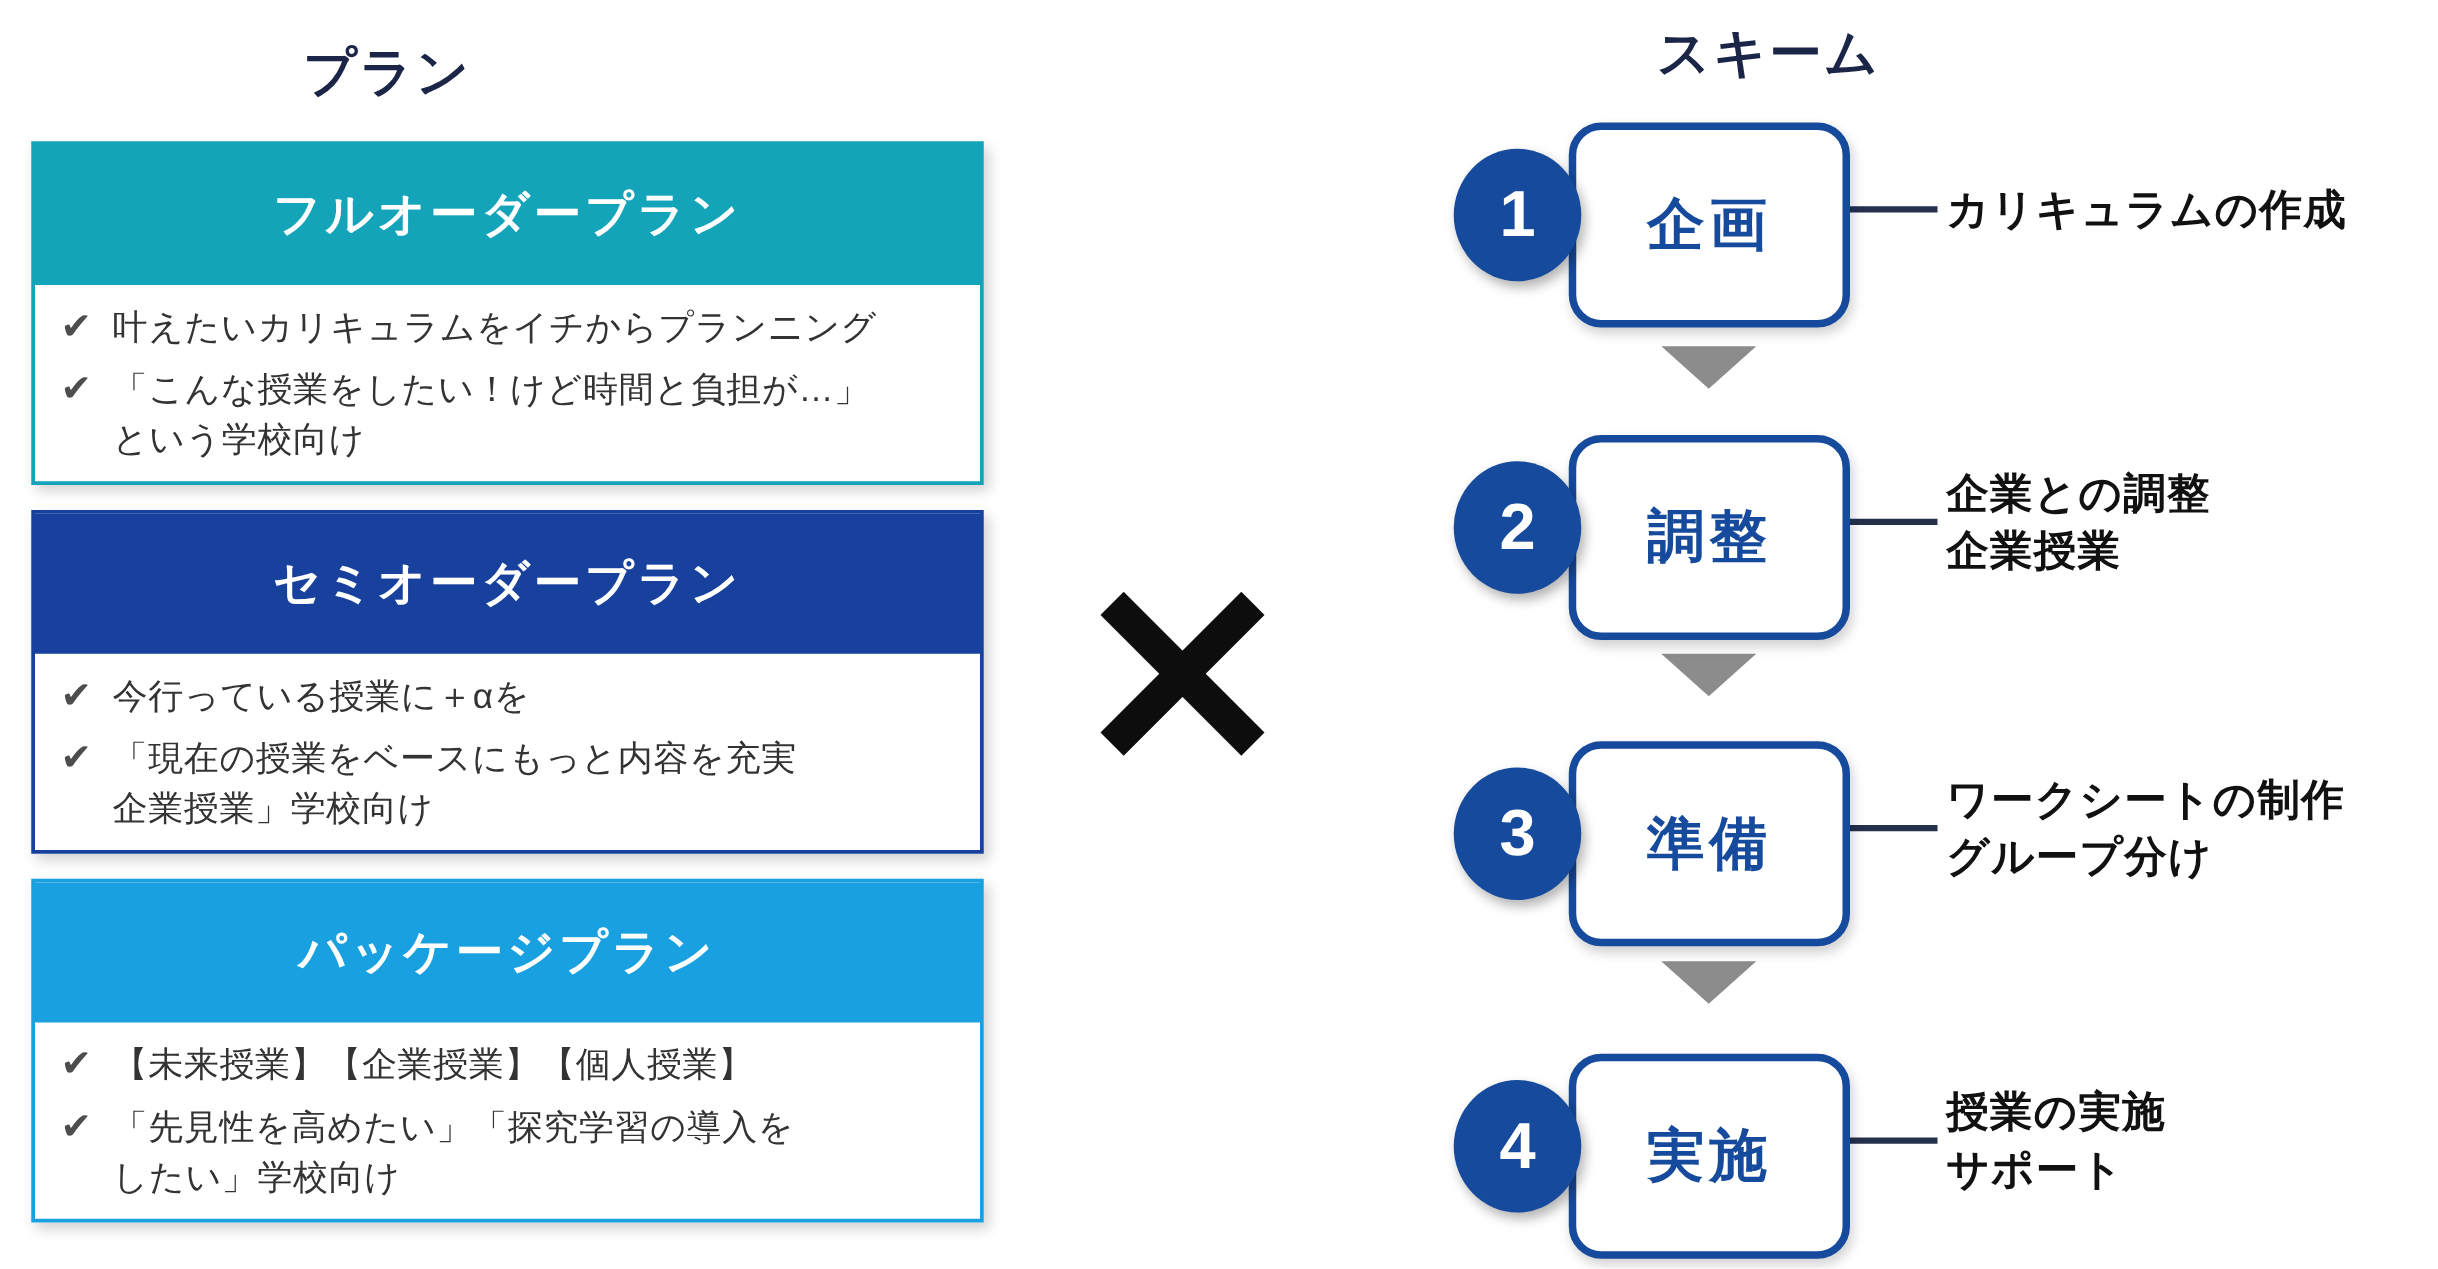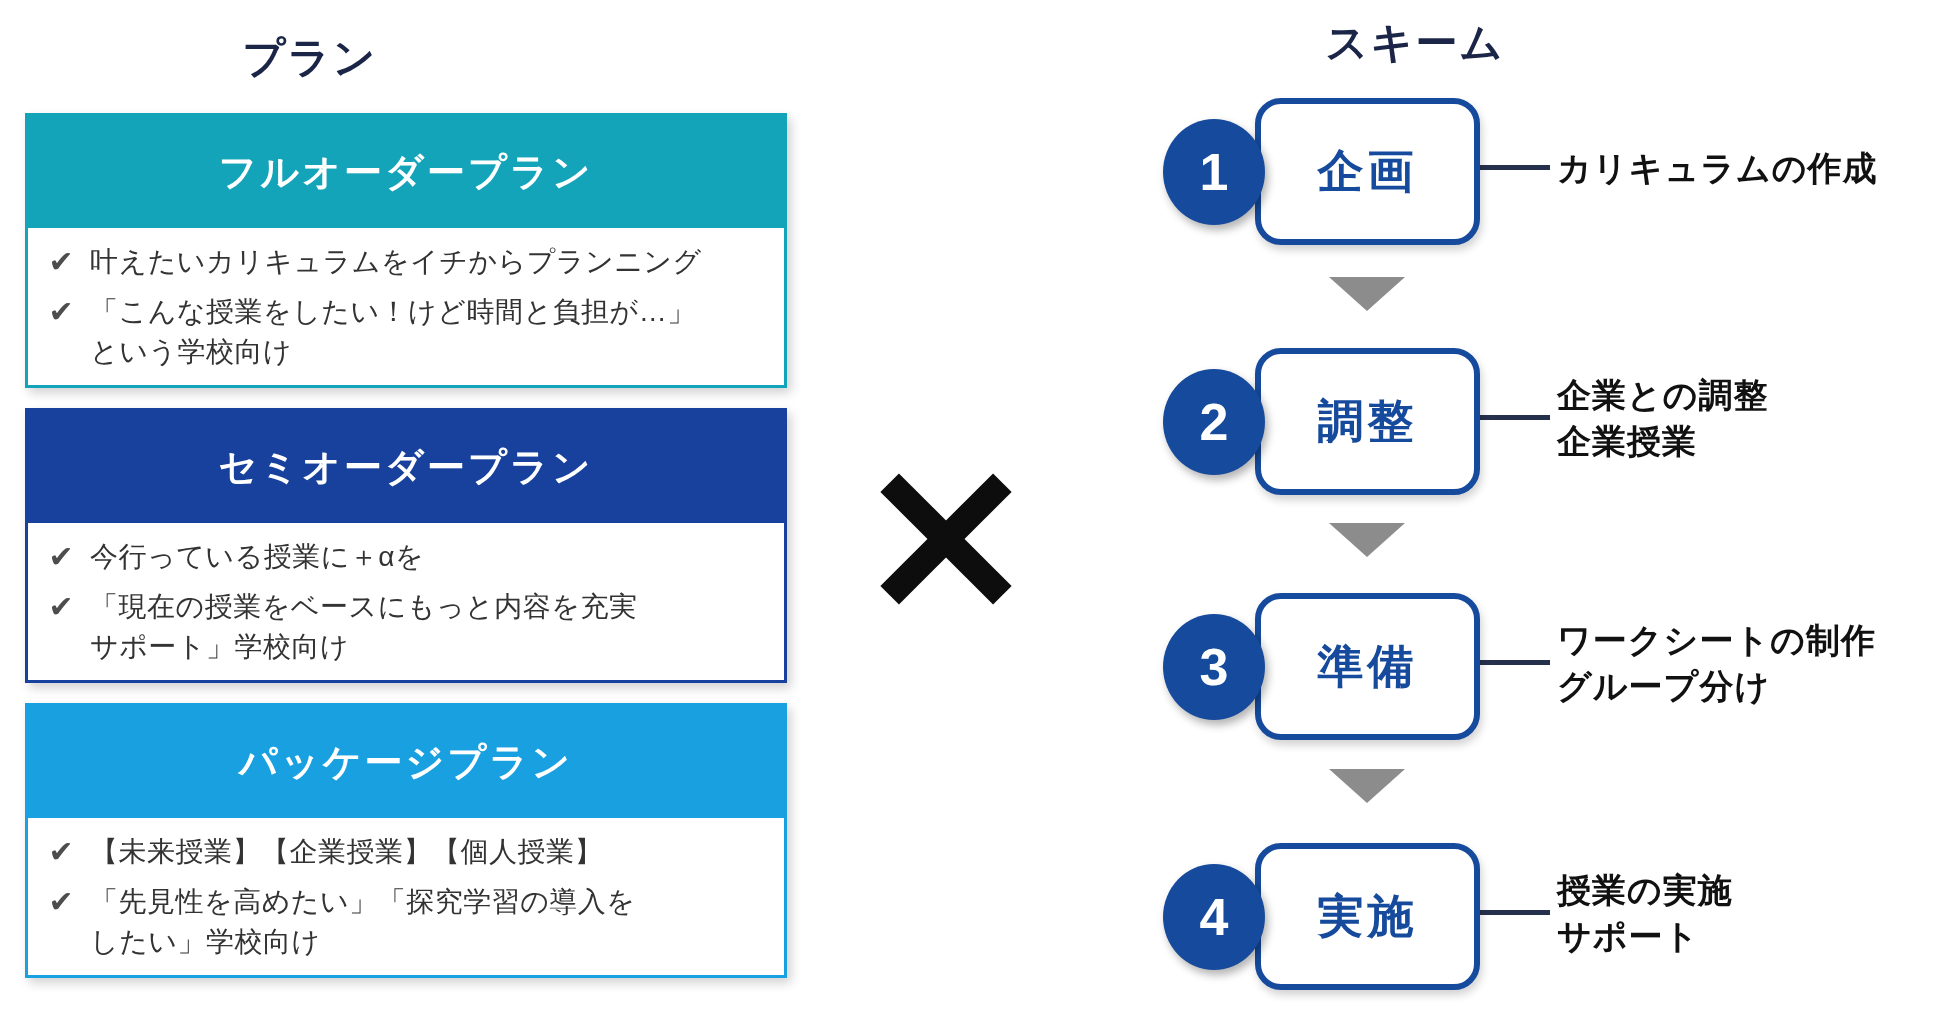--- a/index.html
+++ b/index.html
@@ -37,21 +37,21 @@
   .step-row { position:absolute; left:0; width:800px; height:140px; }
   .step-badge {
     position:absolute; left:18px; top:50%; transform:translateY(calc(-50% + 4px));
     width:102px; height:106px; border-radius:50%;
     background:var(--step,#164a9c); color:#ffffff;
     display:flex; align-items:center; justify-content:center;
     font-size:52px; font-weight:700; z-index:2;
     box-shadow:3px 5px 9px rgba(0,0,0,0.30);
   }
   .step-box {
-    position:absolute; left:110px; top:0; width:225px; height:147px;
+    position:absolute; left:110px; top:0; width:225px; height:164px;
     background:#ffffff; border:6px solid var(--step,#164a9c); border-radius:26px;
     display:flex; align-items:center; justify-content:center;
     font-size:46px; font-weight:800; letter-spacing:4px; color:var(--step,#164a9c);
     box-shadow:2px 5px 9px rgba(0,0,0,0.18); z-index:1;
   }
   .step-connector {
     position:absolute; left:333px; top:calc(50% - 3px); width:72px; height:5px;
     background:var(--connector,#25304d);
   }
   .step-desc {
@@ -104,21 +104,21 @@
             <span class="check">✔</span>
             <span class="feat-text">
               <span style="display:block">今行っている授業に＋αを</span>
               <span style="display:block"></span>
             </span>
           </li>
           <li class="feat">
             <span class="check">✔</span>
             <span class="feat-text">
               <span style="display:block">「現在の授業をベースにもっと内容を充実</span>
-              <span style="display:block">サポート」学校向け</span>
+              <span style="display:block">企業授業」学校向け</span>
             </span>
           </li>
         </ul>
       </div>
 
       <div class="plan-card" style="--accent: #18a0e0;">
         <div class="plan-header">パッケージプラン</div>
         <ul class="plan-body">
           <li class="feat">
             <span class="check">✔</span>

